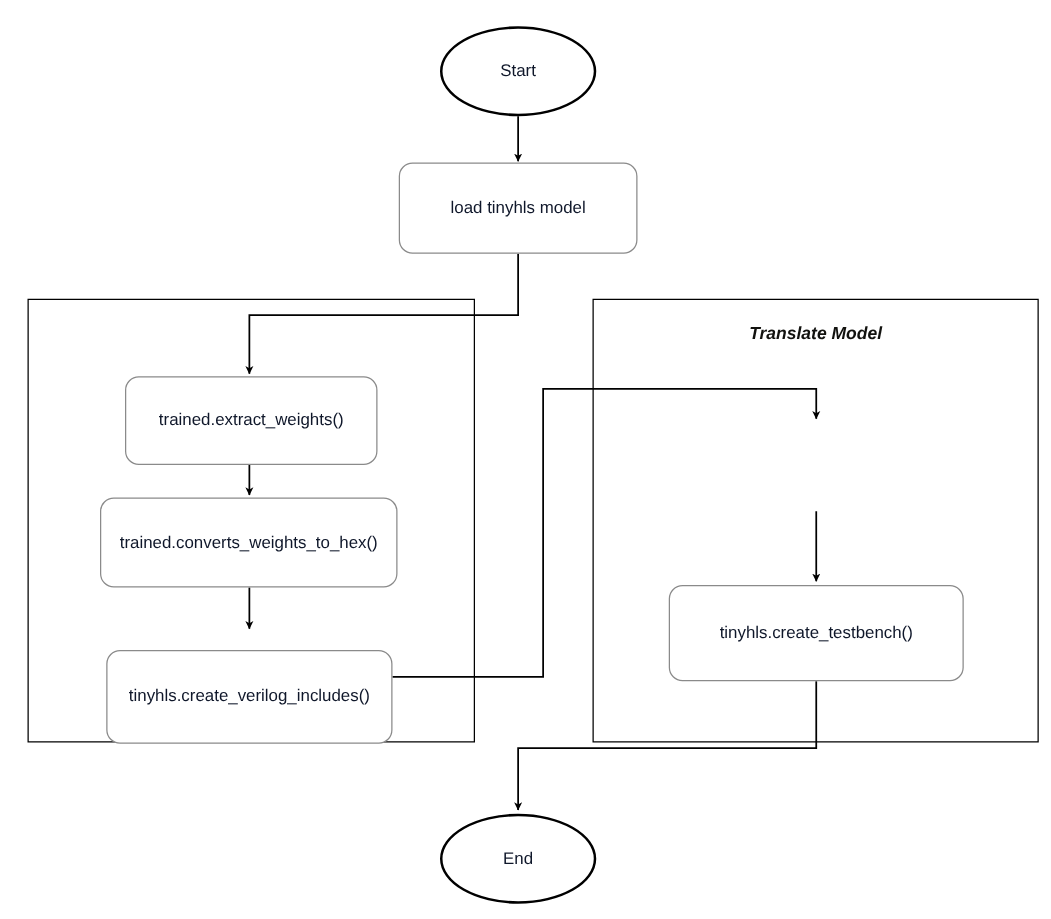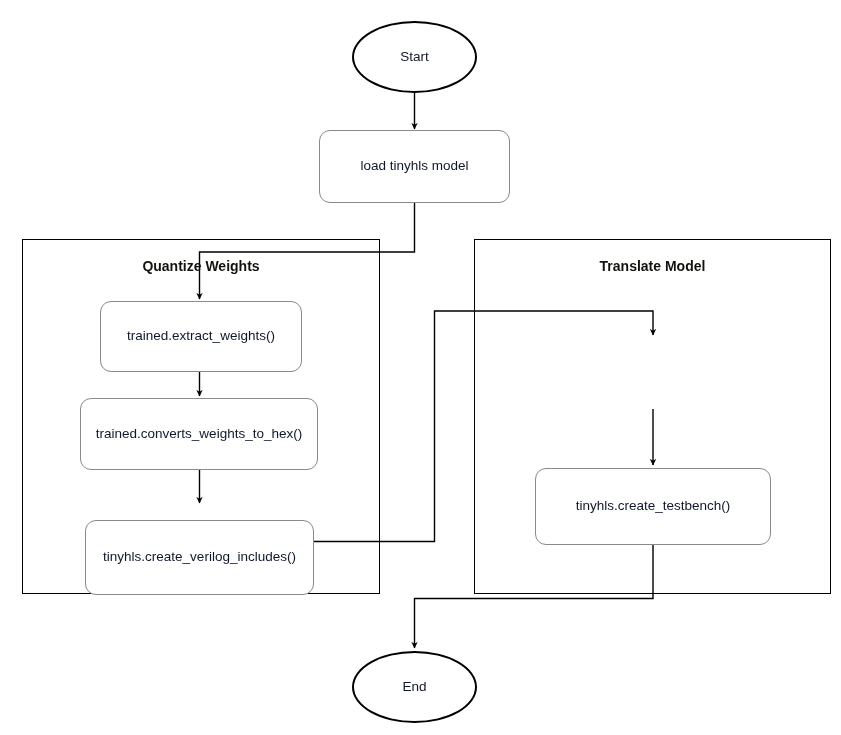--- a/index.html
+++ b/index.html
@@ -86,24 +86,23 @@
     <path d="M 199.5 470 L 199.5 503" stroke="#000000" stroke-width="1.4" fill="none" marker-end="url(#arrow)"></path>
 
     <path d="M 314 541.5 L 434.5 541.5 L 434.5 311 L 653 311 L 653 335" stroke="#000000" stroke-width="1.4" fill="none" marker-end="url(#arrow)"></path>
 
     <path d="M 653 409 L 653 465" stroke="#000000" stroke-width="1.4" fill="none" marker-end="url(#arrow)"></path>
 
     <path d="M 653 545 L 653 598.5 L 414.5 598.5 L 414.5 648" stroke="#000000" stroke-width="1.4" fill="none" marker-end="url(#arrow)"></path>
   </svg>
 
   <div class="group" style="left:22px; top:239px; width:358px; height:355px;"></div>
-  <div class="group-title" style="left:22px; top:258px; width:358px;">Quantize Weights</div>
 
   <div class="group" style="left:474px; top:239px; width:357px; height:355px;"></div>
-  <div class="group-title" style="left:474px; top:258px; width:357px;">Translate Model</div>
+  <div class="group-title" style="left:474px; top:258px; width:357px;font-style:italic;">Translate Model</div>
 
   <div class="node terminator" style="left:352px; top:21px; width:125px; height:72px;">
     <span>Start</span>
   </div>
 
   <div class="node process" style="left:319px; top:130px; width:191px; height:73px;">
     <span>load tinyhls model</span>
   </div>
 
   <div class="node process" style="left:100px; top:301px; width:202px; height:71px;">

